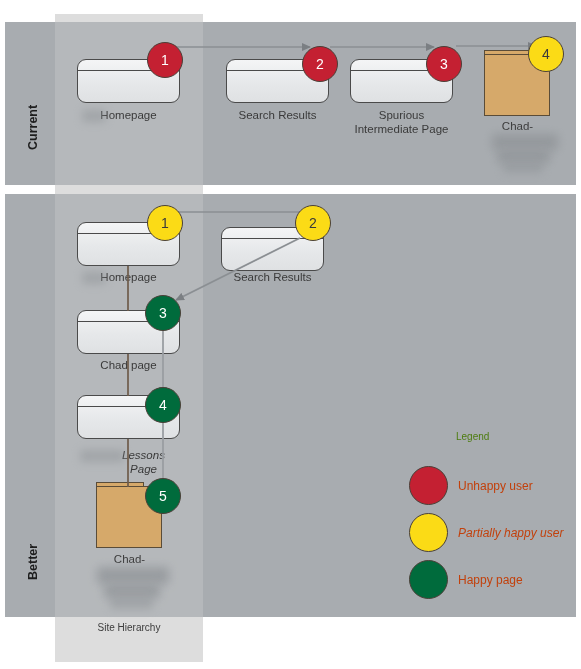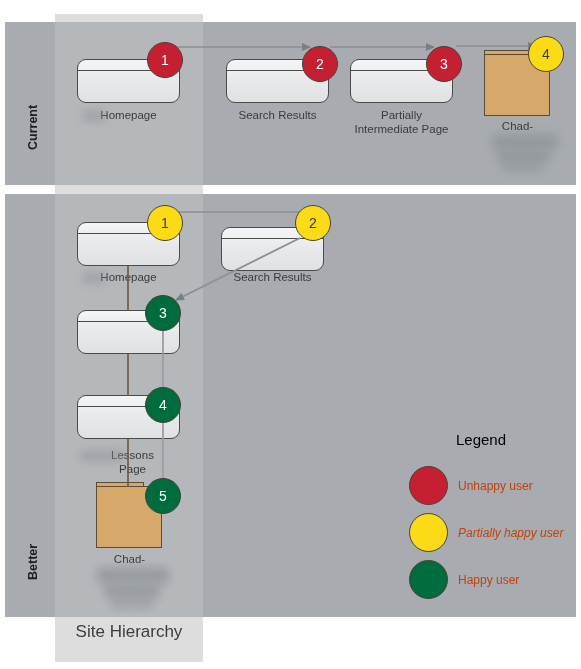--- a/index.html
+++ b/index.html
@@ -40,21 +40,21 @@
     left: 55px;
     width: 148px;
     background: #b5b8bb;
   }
   .hier-label {
     position: absolute;
     left: 55px;
     top: 622px;
     width: 148px;
     text-align: center;
-    font-size: 17px;
+    font-size: 10px;
     color: #3d3d3d;
   }
 
   
   .section-label {
     position: absolute;
     font-size: 12.5px;
     font-weight: bold;
     color: #1d1d1d;
     transform: rotate(-90deg);
@@ -136,22 +136,22 @@
     color: #ffffff;
     z-index: 6;
   }
   .step.red    { background: #c42032; }
   .step.yellow { background: #fbdb16; color: #3a3a3a; }
   .step.green  { background: #006b3c; }
 
   
   .legend-title {
     position: absolute;
-    font-size: 15px;
-    color: #000000;
+    font-size: 10px;
+    color: #4d7c0f;
   }
   .legend-dot {
     position: absolute;
     width: 39px;
     height: 39px;
     border-radius: 50%;
     border: 1.3px solid #4a4038;
     box-sizing: border-box;
   }
   .legend-text {
@@ -188,21 +188,21 @@
   <div class="section-label" style="left:26px; top:150px;">Current</div>
   <div class="section-label" style="left:26px; top:580px;">Better</div>
 
   <div class="page-box" style="left:77px; top:59px;"></div>
   <div class="page-label" style="left:67px; top:108px; width:123px;">Homepage</div>
 
   <div class="page-box" style="left:226px; top:59px;"></div>
   <div class="page-label" style="left:216px; top:108px; width:123px;">Search Results</div>
 
   <div class="page-box" style="left:350px; top:59px;"></div>
-  <div class="page-label" style="left:340px; top:108px; width:123px;">Partially
+  <div class="page-label" style="left:340px; top:108px; width:123px;">Spurious
 Intermediate Page</div>
 
   <div class="folder-tab" style="left:484px; top:50px;"></div>
   <div class="folder" style="left:484px; top:54px;"></div>
   <div class="page-label" style="left:466px; top:119px; width:103px;">Chad-</div>
   <div class="blur" style="left:492px; top:134px; width:66px; height:16px;"></div>
   <div class="blur" style="left:497px; top:150px; width:53px; height:13px;"></div>
   <div class="blur soft" style="left:503px; top:162px; width:40px; height:11px;"></div>
 
   <div class="blur soft" style="left:82px; top:110px; width:24px; height:12px;"></div>
@@ -213,23 +213,24 @@
   <div class="step yellow" style="left:528px; top:36px;">4</div>
 
   <div class="page-box" style="left:77px; top:222px;"></div>
   <div class="page-label" style="left:67px; top:270px; width:123px;">Homepage</div>
   <div class="blur soft" style="left:82px; top:272px; width:24px; height:12px;"></div>
 
   <div class="page-box" style="left:221px; top:227px;"></div>
   <div class="page-label" style="left:211px; top:270px; width:123px;">Search Results</div>
 
   <div class="page-box" style="left:77px; top:310px;"></div>
+  <div class="page-label" style="left:67px; top:358px; width:123px;">Chad page</div>
 
   <div class="page-box" style="left:77px; top:395px;"></div>
-  <div class="page-label" style="left:71px; top:448px; width:123px;">Lessons
+  <div class="page-label" style="left:82px; top:448px; width:123px;font-style:italic;">Lessons
 Page</div>
   <div class="blur soft" style="left:80px; top:450px; width:44px; height:12px;"></div>
 
   <div class="folder-tab" style="left:96px; top:482px;"></div>
   <div class="folder" style="left:96px; top:486px;"></div>
   <div class="page-label" style="left:78px; top:552px; width:103px;">Chad-</div>
   <div class="blur" style="left:97px; top:567px; width:72px; height:17px;"></div>
   <div class="blur" style="left:104px; top:584px; width:56px; height:14px;"></div>
   <div class="blur soft" style="left:110px; top:597px; width:43px; height:12px;"></div>
 
@@ -241,21 +242,21 @@
 
   <div class="legend-title" style="left:456px; top:431px;">Legend</div>
 
   <div class="legend-dot" style="left:409px; top:466px; background:#c42032;"></div>
   <div class="legend-text" style="left:458px; top:479px;">Unhappy user</div>
 
   <div class="legend-dot" style="left:409px; top:513px; background:#fbdb16;"></div>
   <div class="legend-text" style="left:458px; top:526px;font-style:italic;">Partially happy user</div>
 
   <div class="legend-dot" style="left:409px; top:560px; background:#006b3c;"></div>
-  <div class="legend-text" style="left:458px; top:573px;">Happy user</div>
+  <div class="legend-text" style="left:458px; top:573px;">Happy page</div>
 
   <svg class="overlay" viewBox="0 0 581 669">
     <defs>
       <marker id="ah" markerWidth="9" markerHeight="8" refX="8" refY="4" orient="auto" markerUnits="userSpaceOnUse">
         <path d="M0,0 L9,4 L0,8 Z" fill="#7b7f83"></path>
       </marker>
     </defs>
 
     <line x1="170" y1="47" x2="310" y2="47" stroke="#8b8f93" stroke-width="1.6" marker-end="url(#ah)"></line>
     <line x1="330" y1="47" x2="434" y2="47" stroke="#8b8f93" stroke-width="1.6" marker-end="url(#ah)"></line>

